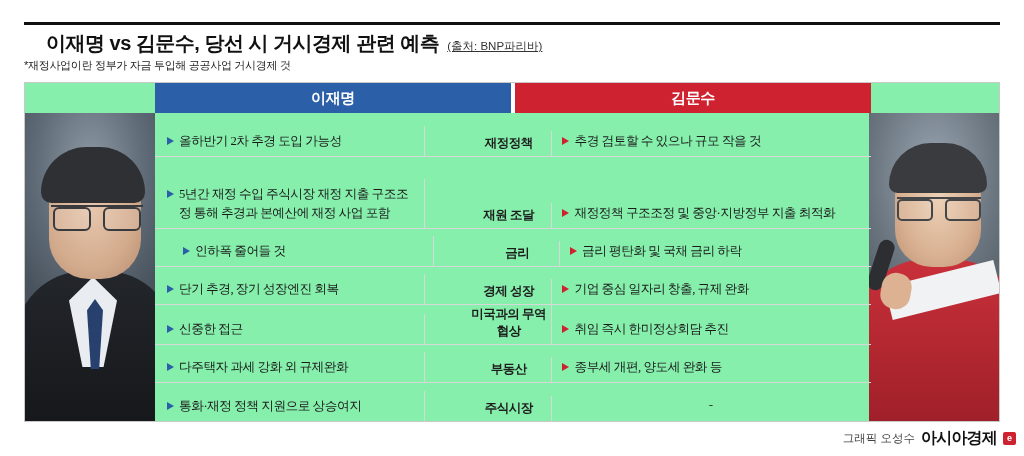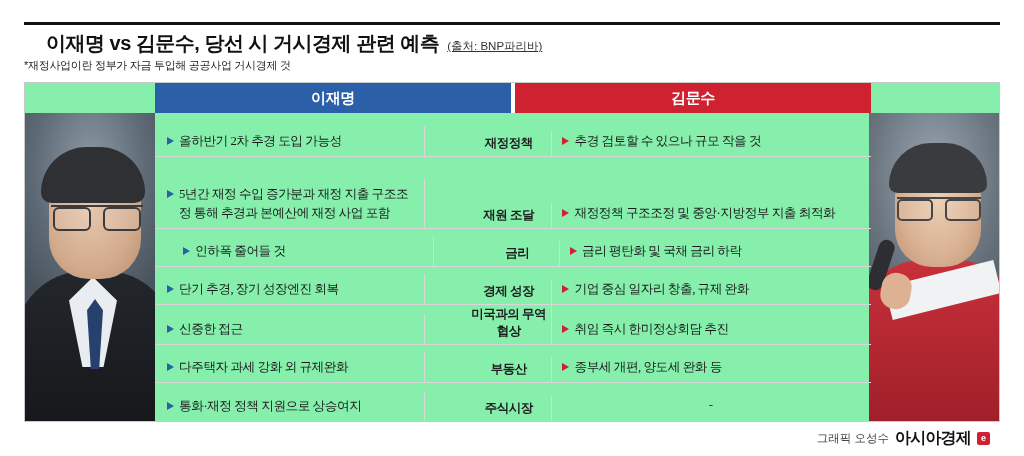--- a/index.html
+++ b/index.html
@@ -338,21 +338,21 @@
   .dash {
     width: 100%;
     text-align: center;
     font-size: 13px;
     color: #333;
   }
 
   
   .credit {
     position: absolute;
-    right: 34px;
+    right: 8px;
     top: 428px;
     display: flex;
     align-items: center;
     gap: 6px;
     font-size: 11.5px;
     color: #444444;
   }
   .credit-brand {
     font-size: 16px;
     font-weight: bold;
@@ -432,21 +432,21 @@
               <span class="tri tri-red"></span>
               <span class="txt">추경 검토할 수 있으나 규모 작을 것</span>
             </span>
           </div>
         </div>
 
         <div class="row" style="height:72px;">
           <div class="cell cell-left">
             <span class="bullet-wrap">
               <span class="tri tri-blue"></span>
-              <span class="txt">5년간 재정 수입 증가분과 재정 지출 구조조정 통해 추경과 본예산에 재정 사업 포함</span>
+              <span class="txt">5년간 재정 수입 주식시장 재정 지출 구조조정 통해 추경과 본예산에 재정 사업 포함</span>
             </span>
           </div>
           <div class="cell cell-mid">재원 조달</div>
           <div class="cell cell-right">
             <span class="bullet-wrap">
               <span class="tri tri-red"></span>
               <span class="txt">재정정책 구조조정 및 중앙·지방정부 지출 최적화</span>
             </span>
           </div>
         </div>

